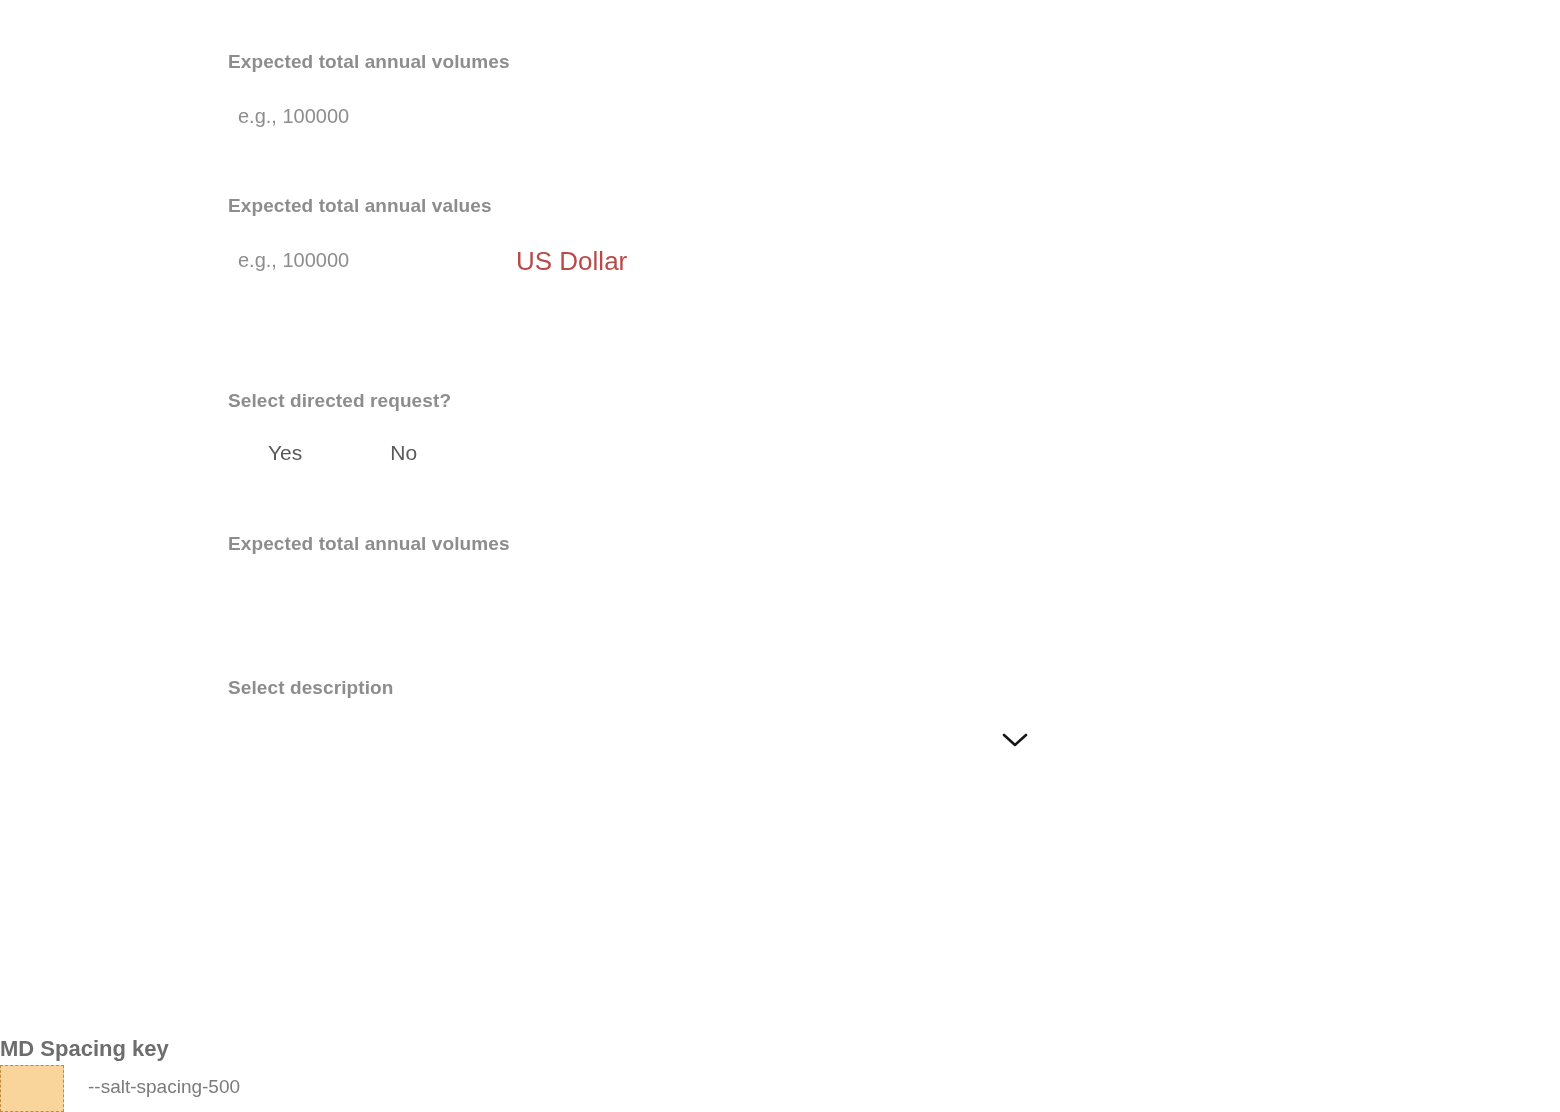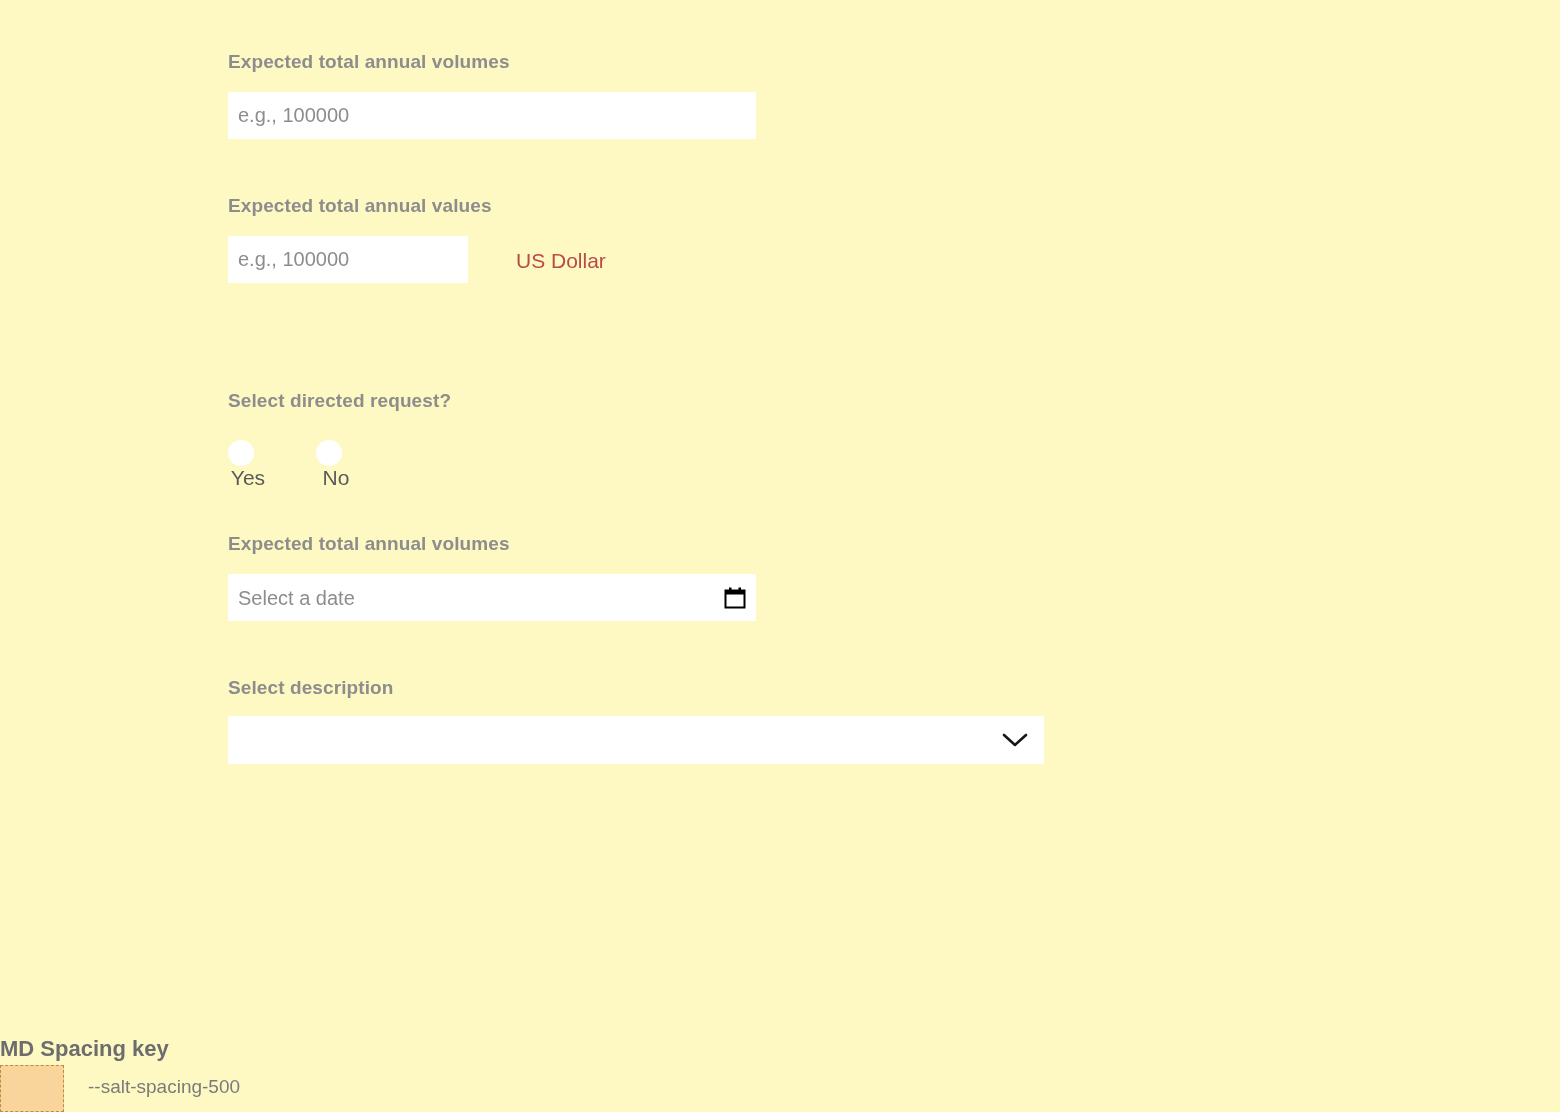--- a/index.html
+++ b/index.html
@@ -9,66 +9,66 @@
     background: #000000;
     width: 1560px;
     height: 1112px;
     overflow: hidden;
     font-family: "Liberation Sans", sans-serif;
   }
   .page {
     position: relative;
     width: 1560px;
     height: 1112px;
-    background: #fef9c3;
+    background: #ffffff;
   }
 
   
   .field-label {
     color: #8d8d8d;
     font-size: 19px;
     font-weight: bold;
     letter-spacing: 0.1px;
     line-height: 24px;
   }
   .text-input {
     background: #ffffff;
     border: none;
     outline: none;
     height: 46px;
     font-size: 20px;
     color: #8d8d8d;
     padding: 0 10px;
     font-family: "Liberation Sans", sans-serif;
     display: flex;
-    align-items: flex-start;
+    align-items: center;
   }
   .placeholder {
     color: #8d8d8d;
     font-size: 20px;
     line-height: 46px;
   }
 
   
   .abs { position: absolute; }
 
   #lbl-volumes-1   { left: 228px; top: 50px; }
   #inp-volumes-1   { left: 228px; top: 92px; width: 528px; height: 47px; }
 
   #lbl-values      { left: 228px; top: 194px; }
   #inp-values      { left: 228px; top: 236px; width: 240px; height: 47px; }
   #currency-label  {
     left: 516px; top: 248px;
-    color: #b94a48; font-size: 21px; line-height: 26px;
+    color: #b94a48; font-size: 26px; line-height: 26px;
   }
 
   #lbl-client-req  { left: 228px; top: 389px; }
 
   .radio-row { left: 228px; top: 440px; display: flex; align-items: center; gap: 0px; }
-  .radio-item { display: flex; align-items: center; margin-right: 48px; flex-direction: column; }
+  .radio-item { display: flex; align-items: center; margin-right: 48px; }
   .radio-dot {
     width: 26px; height: 26px; border-radius: 50%;
     background: #ffffff; display: inline-block;
     margin-right: 14px;
   }
   .radio-text { color: #5a5a5a; font-size: 21px; }
 
   #lbl-volumes-2   { left: 228px; top: 532px; }
   #inp-date        { left: 228px; top: 574px; width: 528px; height: 47px; }
   .date-inner {
@@ -135,31 +135,20 @@
       <span class="radio-text">Yes</span>
     </div>
     <div class="radio-item">
       <span class="radio-dot"></span>
       <span class="radio-text">No</span>
     </div>
   </div>
 
   <div class="abs field-label" id="lbl-volumes-2">Expected total annual volumes</div>
 
-  <div class="abs text-input" id="inp-date">
-    <div class="date-inner">
-      <span class="placeholder">Select a date</span>
-      <svg class="cal-icon" viewBox="0 0 22 22">
-        <rect x="1.5" y="3.5" width="19" height="17" fill="none" stroke="#000000" stroke-width="2"></rect>
-        <rect x="1.5" y="3.5" width="19" height="4" fill="#000000"></rect>
-        <rect x="5" y="0.5" width="2.5" height="5" fill="#000000"></rect>
-        <rect x="14.5" y="0.5" width="2.5" height="5" fill="#000000"></rect>
-      </svg>
-    </div>
-  </div>
 
   <div class="abs field-label" id="lbl-service">Select description</div>
 
   <div class="abs" id="select-service">
     <svg class="chev" viewBox="0 0 26 16">
       <polyline points="2,3 13,13 24,3" fill="none" stroke="#161616" stroke-width="2.6" stroke-linecap="round" stroke-linejoin="round"></polyline>
     </svg>
   </div>
 
 

